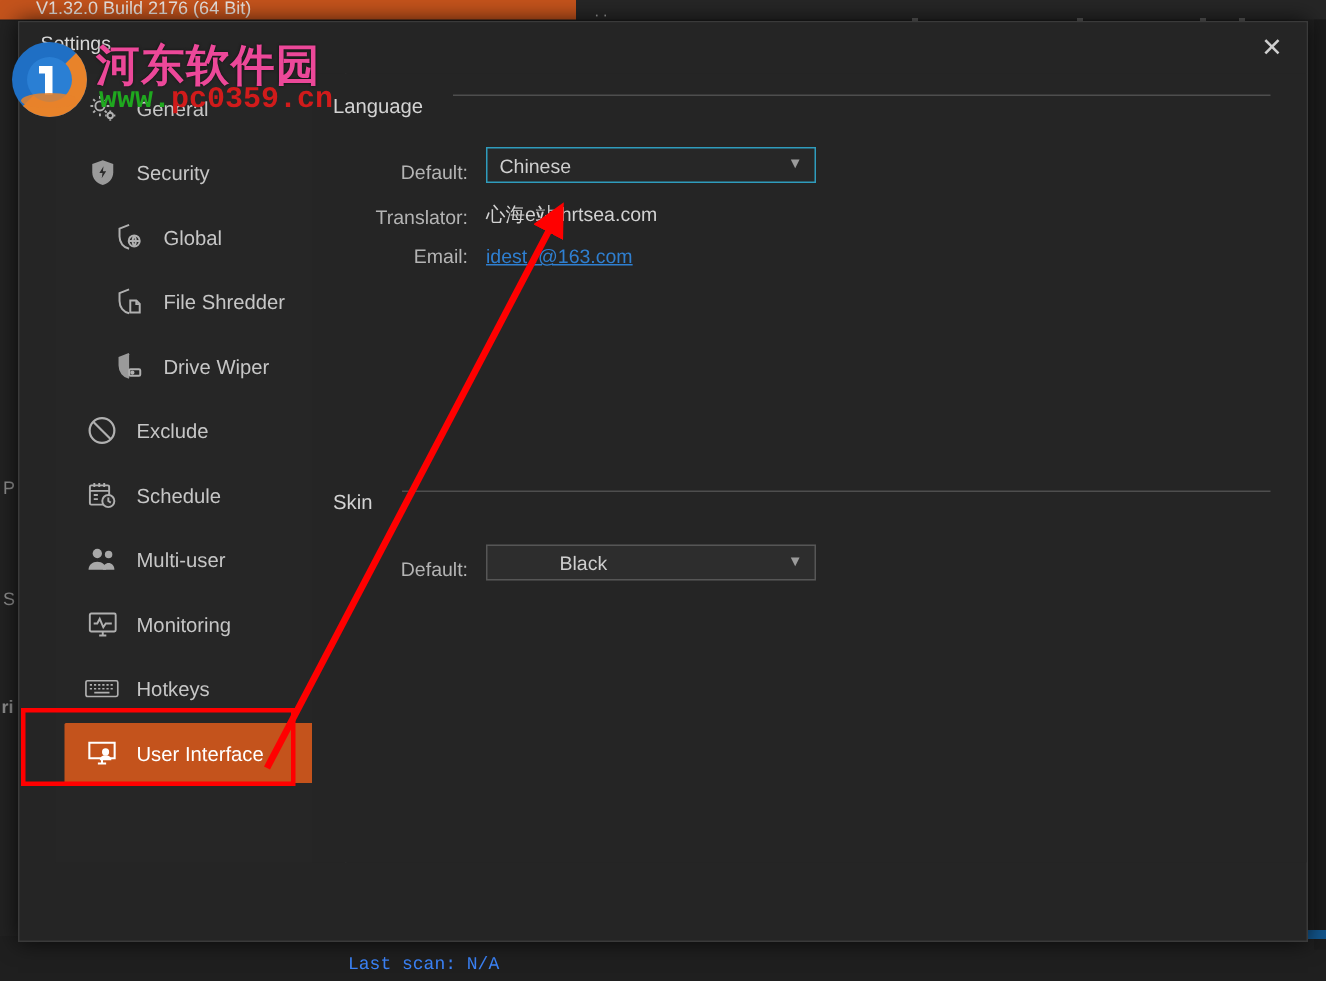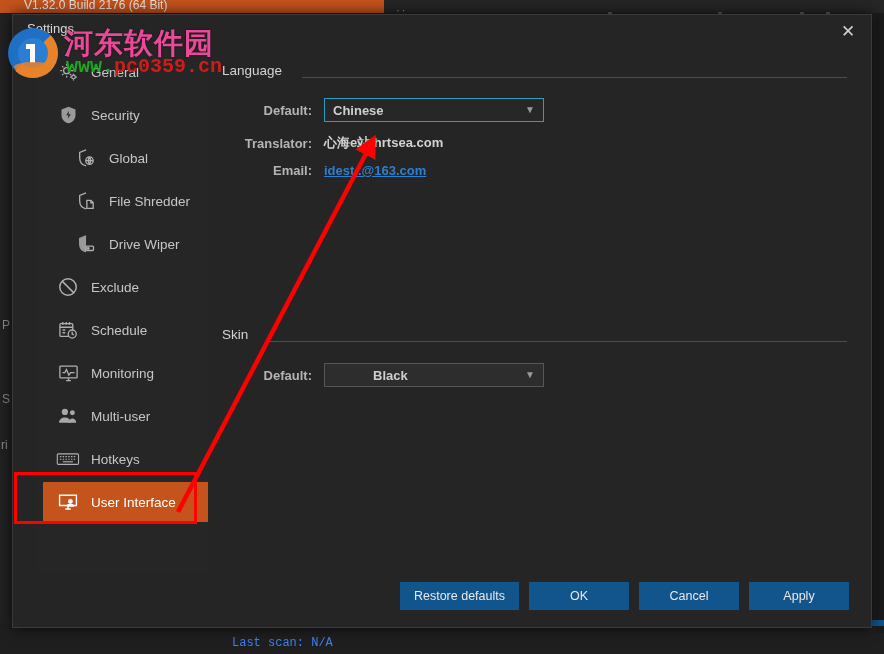--- a/index.html
+++ b/index.html
@@ -180,36 +180,35 @@
     background: #252525;
   }
 
   .group {
     position: absolute;
     left: 14px;
     right: 24px;
   }
   .group-head {
     display: flex;
-    align-items: flex-end;
+    align-items: flex-start;
     gap: 20px;
     color: #d3d3d3;
     font-size: 13.5px;
   }
   .group-rule {
     flex: 1 1 auto;
     height: 1px;
     background: #4e4e4e;
   }
 
   .field-row {
     display: flex;
-    align-items: center;
+    align-items: flex-end;
     margin-top: 14px;
-    font-weight: bold;
   }
   .field-label {
     width: 102px;
     text-align: right;
     padding-right: 12px;
     color: #b4b4b4;
     font-size: 13px;
     white-space: nowrap;
   }
   .field-value {
@@ -322,21 +321,21 @@
 <div id="screen">
 
   <div class="bg-window">
     <div class="bg-titlebar">V1.32.0 Build 2176 (64 Bit)</div>
     <div class="bg-titlebar-rest"></div>
     <div class="bg-win-dots">··</div>
     <div class="bg-left-rail"></div>
     <div class="bg-left-letters">
       <span style="left:2px; top:318px;">P</span>
       <span style="left:2px; top:392px;">S</span>
-      <span style="left:1px; top:438px;">ri</span>
+      <span style="left:1px; top:464px;font-weight:bold;">ri</span>
     </div>
     <div class="bg-right-edge"></div>
     <div class="bg-tick" style="left:608px;"></div>
     <div class="bg-tick" style="left:718px;"></div>
     <div class="bg-tick" style="left:800px;"></div>
     <div class="bg-tick" style="left:826px;"></div>
     <div class="bg-blue-strip" style="left:568px; width:200px;"></div>
     <div class="bg-blue-strip" style="left:778px; width:106px;"></div>
     <div class="bg-bottom-text">Last scan: N/A</div>
   </div>
@@ -423,39 +422,39 @@
             <path d="M6 12h3M6 15h3"></path>
             <circle cx="16.6" cy="16.4" r="4.4" fill="#2b2b2b"></circle>
             <path d="M16.6 13.8v2.6l1.8 1.1"></path>
           </svg>
         </span>
         <span class="nav-label">Schedule</span>
       </div>
 
       <div class="nav-item">
         <span class="nav-icon">
-          <svg width="23" height="22" viewBox="0 0 24 24" fill="none" stroke="#b0b0b0" stroke-width="1.4">
-            <rect x="2.6" y="4.4" width="18.8" height="13" rx="1"></rect>
-            <path d="M5.4 11.6h2.6l1.8-3.4 2.6 6.2 1.8-2.8h4.4"></path>
-            <path d="M9.4 20.4h5.2M12 17.4v3"></path>
-          </svg>
-        </span>
-        <span class="nav-label">Monitoring</span>
-      </div>
-
-      <div class="nav-item">
-        <span class="nav-icon">
           <svg width="24" height="22" viewBox="0 0 24 24" fill="#a8a8a8">
             <circle cx="8.6" cy="7.6" r="3.4"></circle>
             <path d="M2.2 19.4c0-3.6 2.9-5.8 6.4-5.8s6.4 2.2 6.4 5.8z"></path>
             <circle cx="16.8" cy="8.4" r="2.7"></circle>
             <path d="M12.6 19.4c0-3 2.1-4.8 4.2-4.8s4.2 1.8 4.2 4.8z"></path>
           </svg>
         </span>
         <span class="nav-label">Multi-user</span>
+      </div>
+
+      <div class="nav-item">
+        <span class="nav-icon">
+          <svg width="23" height="22" viewBox="0 0 24 24" fill="none" stroke="#b0b0b0" stroke-width="1.4">
+            <rect x="2.6" y="4.4" width="18.8" height="13" rx="1"></rect>
+            <path d="M5.4 11.6h2.6l1.8-3.4 2.6 6.2 1.8-2.8h4.4"></path>
+            <path d="M9.4 20.4h5.2M12 17.4v3"></path>
+          </svg>
+        </span>
+        <span class="nav-label">Monitoring</span>
       </div>
 
       <div class="nav-item">
         <span class="nav-icon">
           <svg width="24" height="20" viewBox="0 0 26 18" fill="none" stroke="#b0b0b0" stroke-width="1.2">
             <rect x="1.4" y="3.4" width="23" height="11.4" rx="1.2"></rect>
             <path d="M4.2 6.4h1.6M7.2 6.4h1.6M10.2 6.4h1.6M13.2 6.4h1.6M16.2 6.4h1.6M19.2 6.4h1.6"></path>
             <path d="M4.2 9.2h1.6M7.2 9.2h1.6M10.2 9.2h1.6M13.2 9.2h1.6M16.2 9.2h1.6M19.2 9.2h1.6"></path>
             <path d="M7.4 12h11"></path>
           </svg>
@@ -514,28 +513,20 @@
           <span class="field-label">Default:</span>
           <div class="combo plain">
             <span>Black</span>
             <span class="caret">▼</span>
           </div>
         </div>
       </div>
 
     </div>
 
-    <div class="footer">
-      <div class="btn-row">
-        <button class="btn">Restore defaults</button>
-        <button class="btn">OK</button>
-        <button class="btn">Cancel</button>
-        <button class="btn">Apply</button>
-      </div>
-    </div>
 
   </div>
 
   <div class="anno-box"></div>
 
   <svg class="anno-arrow" viewBox="0 0 884 654">
     <defs>
       <marker id="arrowhead" markerWidth="5" markerHeight="5" refX="2.2" refY="2.5" orient="auto">
         <path d="M0,0 L5,2.5 L0,5 z" fill="#ff0000"></path>
       </marker>

